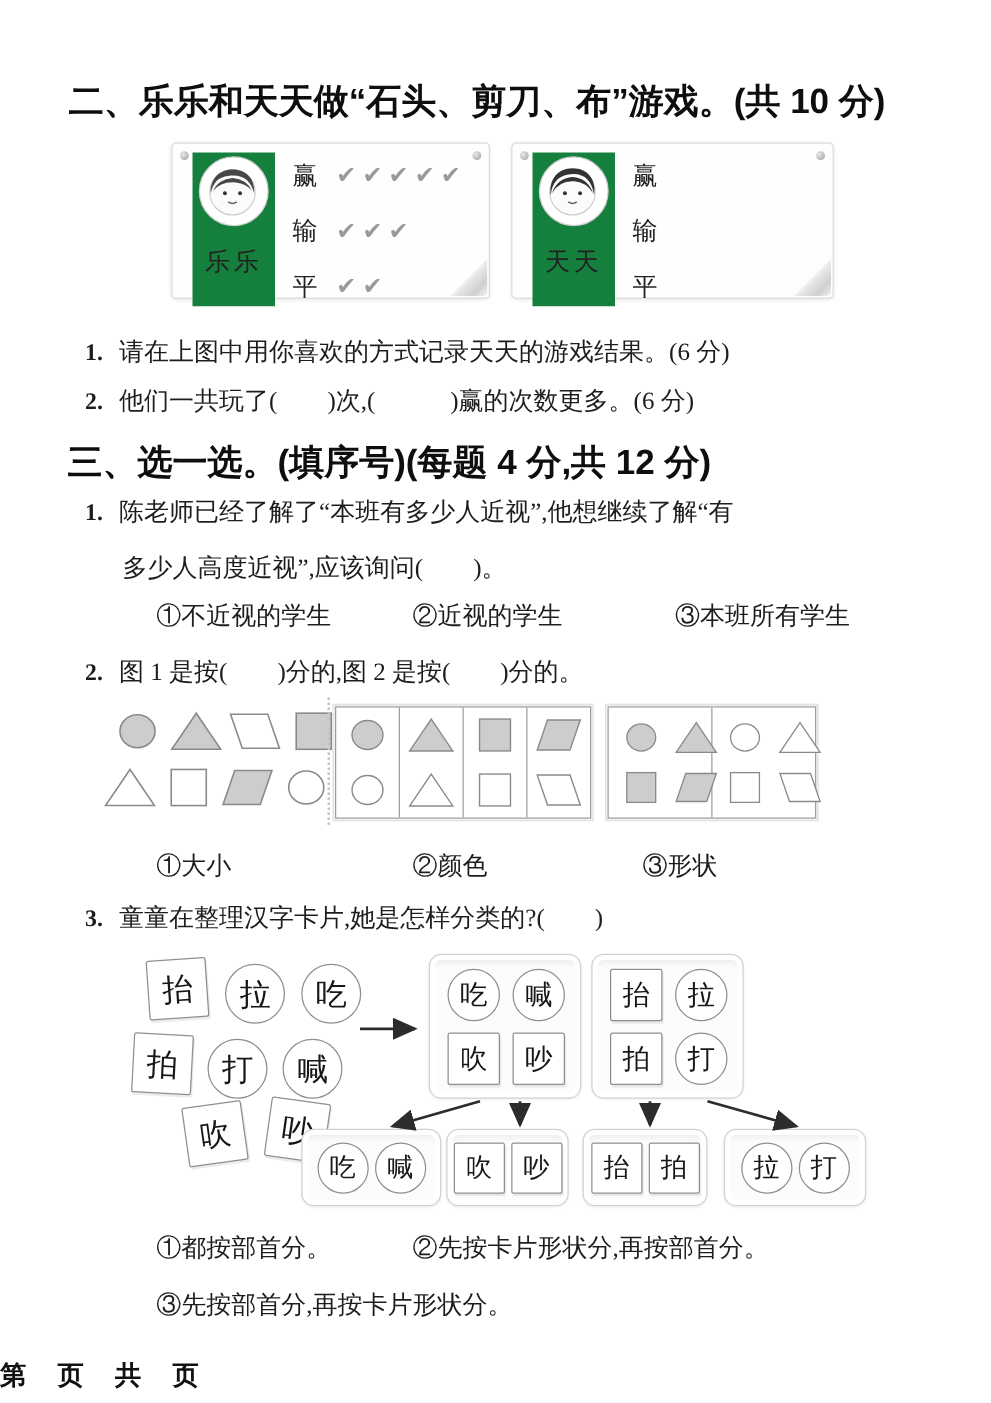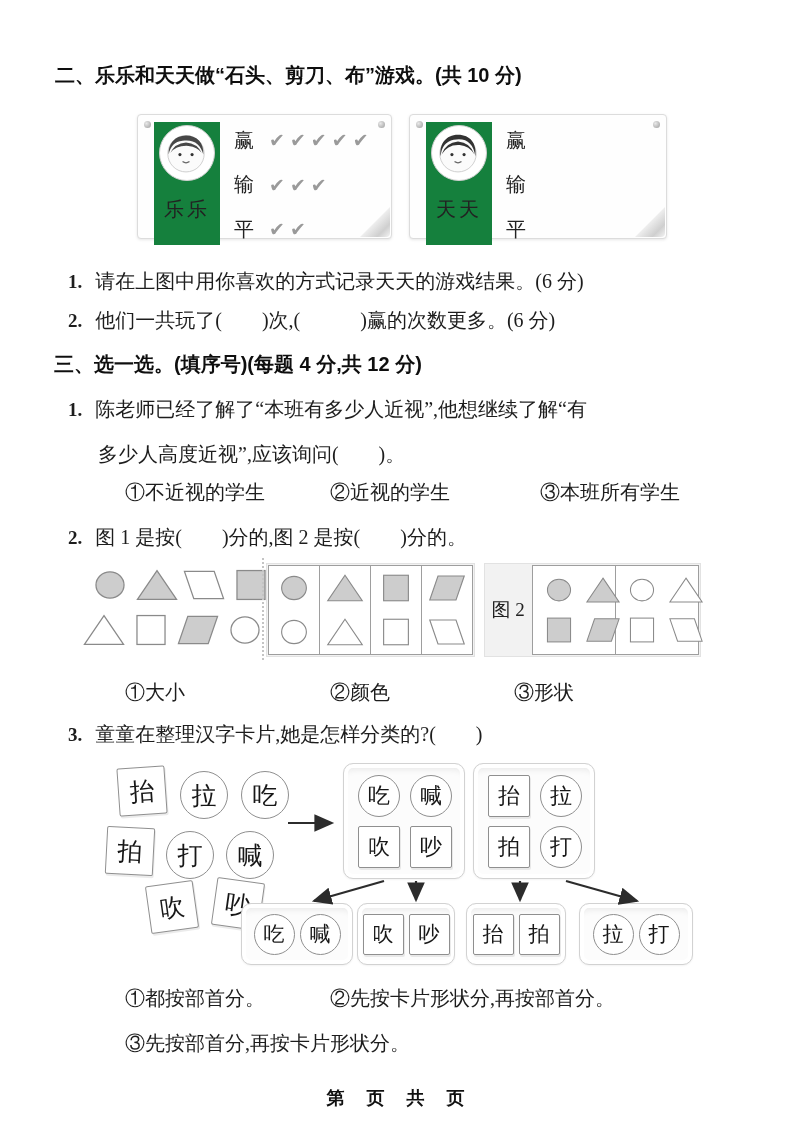--- a/index.html
+++ b/index.html
@@ -1,17 +1,17 @@
 <!DOCTYPE html>
 <html><head>
 <meta charset="utf-8">
 <style>
   html,body{margin:0;padding:0;background:#ffffff}
   .page{position:relative;width:793px;height:1122px;background:#fff;font-family:"Liberation Serif",serif;color:#1d1d1d;overflow:hidden}
-  .sec-title{position:absolute;font-family:"Liberation Sans",sans-serif;font-weight:700;font-size:20px;color:#0e0e0e;white-space:nowrap}
+  .sec-title{position:absolute;font-family:"Liberation Sans",sans-serif;font-weight:700;font-size:28px;color:#0e0e0e;white-space:nowrap}
   .q{position:absolute;font-size:20px;white-space:nowrap}
   .qnum{font-weight:700;font-size:19px;margin-right:13px}
   .opt{position:absolute;font-size:20px;white-space:nowrap}
   
   .score-card{position:absolute;width:253px;height:123px;background:#fefefe;border:1px solid #dcdcdc;border-radius:4px;box-shadow:0 1px 3px rgba(0,0,0,.10)}
   .pin{position:absolute;top:6px;width:7px;height:7px;border-radius:50%;background:radial-gradient(circle at 35% 35%,#e9e9e9,#9c9c9c)}
   .pin.l{left:6px}.pin.r{right:6px}
   .card-body{display:flex;height:100%;padding:7px 10px 10px 16px}
   .avatar-col{width:66px;background:#15803d;display:flex;flex-direction:column;align-items:center;padding-top:3px;flex:none}
   .avatar{width:54px;height:54px;border-radius:50%;background:#fff;border:1px solid #cfcfcf;overflow:hidden;flex:none}
@@ -41,21 +41,21 @@
   .hz{display:flex;align-items:center;justify-content:center;background:#fff;color:#171717;border:1.6px solid #8f8f8f;font-family:"Liberation Serif",serif}
   .hz.square{border-radius:2px;box-shadow:1px 2px 0 rgba(0,0,0,.08)}
   .hz.circle{border-radius:50%}
   .scat{position:absolute;width:46px;height:46px;font-size:25px}
   .tray{position:absolute;background:#fcfcfc;border:1.5px solid #d2d2d2;border-radius:10px;box-shadow:inset 0 0 0 4px #fff,inset 0 9px 8px -6px #d9d9d9,0 1px 2px rgba(0,0,0,.05)}
   .tray-grid{display:grid;grid-template-columns:repeat(2,40px);gap:9px 12px;justify-content:center;align-content:center;height:100%}
   .tray-grid .hz{width:40px;height:40px;font-size:22px}
   .tray-line{display:flex;gap:5px;align-items:center;justify-content:center;height:100%}
   .tray-line .hz{width:39px;height:39px;font-size:21px}
   .arrows{position:absolute;left:0;top:0}
-  .footer{position:absolute;left:0;top:1086px;width:793px;text-align:center;font-family:"Liberation Sans",sans-serif;font-size:18px;font-weight:600;color:#111;letter-spacing:2px}
+  .footer{position:absolute;left:0;top:1086px;width:793px;text-align:left;font-family:"Liberation Sans",sans-serif;font-size:21px;font-weight:600;color:#111;letter-spacing:2px}
 </style>
 </head>
 <body>
 
 <div class="page">
 
   <div class="sec-title" style="left:55px;top:62px">二、乐乐和天天做“石头、剪刀、布”游戏。(共 10 分)</div>
 
   <div class="score-card" style="left:137px;top:114px">
     <span class="pin l"></span>
@@ -247,21 +247,20 @@
           <svg class="shp" viewBox="0 0 100 80">
             <g fill="#ffffff" stroke="#8a8a8a" stroke-width="3">
               <polygon points="4,8 74,8 96,72 26,72"></polygon>
             </g>
           </svg>
         </div>
     </div>
   </div>
 
   <div class="fig" style="left:484px;top:563px;height:92px">
-    <div class="fig-label" style="width:46px">图 2</div>
     <div class="fig-cells">
       <div class="fig-cell g2">
           <svg class="shp" viewBox="0 0 100 80">
             <g fill="#cdcdcd" stroke="#8a8a8a" stroke-width="3">
               <ellipse cx="50" cy="40" rx="33" ry="31"></ellipse>
             </g>
           </svg>
           <svg class="shp" viewBox="0 0 100 80">
             <g fill="#cdcdcd" stroke="#8a8a8a" stroke-width="3">
               <polygon points="50,6 96,74 4,74"></polygon>

